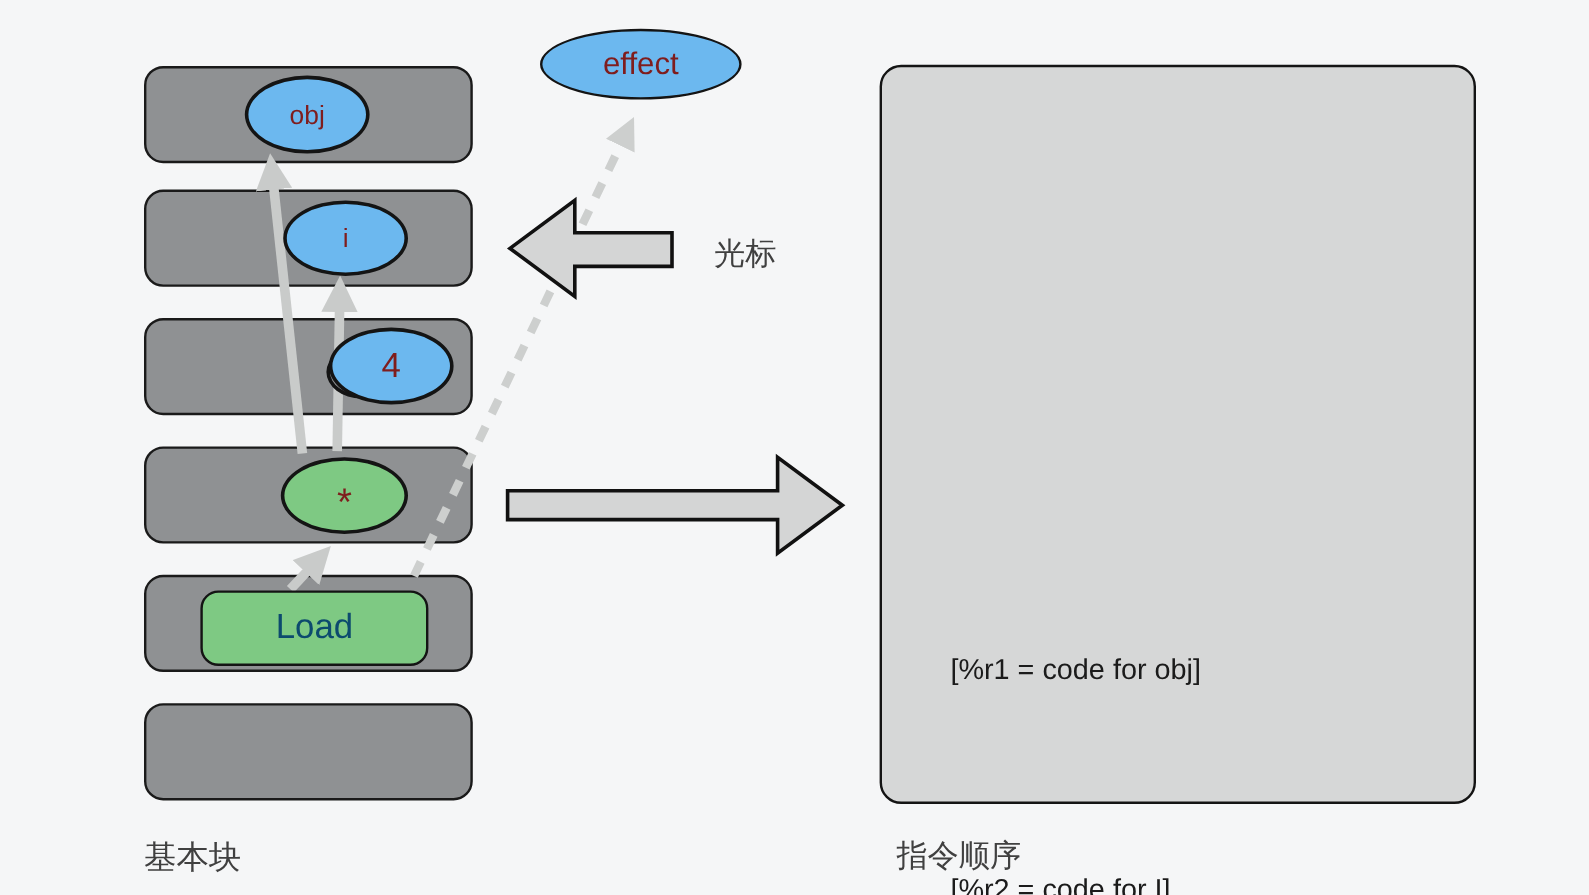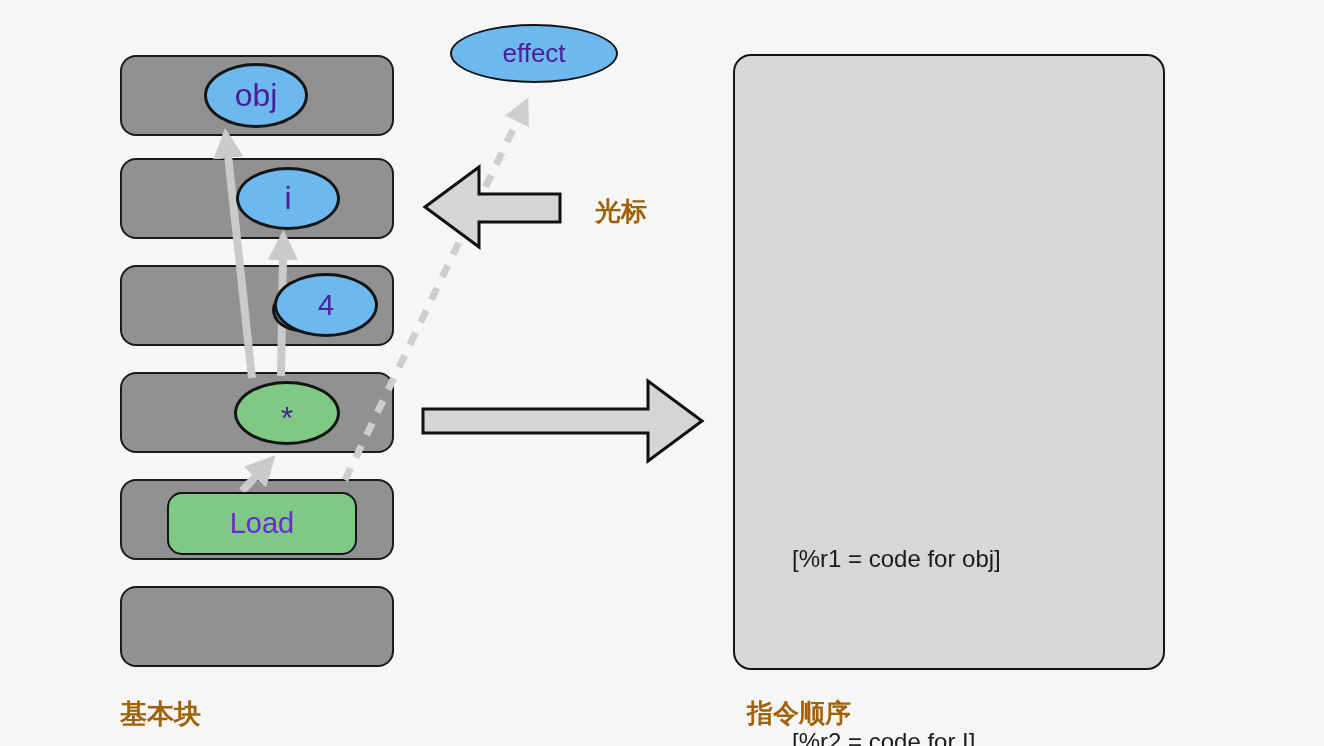--- a/index.html
+++ b/index.html
@@ -11,48 +11,48 @@
   
   .row{
     position:absolute;left:120px;width:274px;height:81px;
     background:#8f9193;border:2.5px solid #1a1a1a;border-radius:16px;
     box-sizing:border-box;
   }
   
   .ellipse{
     position:absolute;border:3px solid #141414;border-radius:50%;
     box-sizing:border-box;display:flex;align-items:center;justify-content:center;
-    color:#4c1d95;
+    color:#7f1d1d;
   }
   .blue{background:#6cb8ef;}
   .green{background:#7ec983;}
   .grayfill{background:#8f9193;}
   
   .grect{
     position:absolute;left:167px;width:190px;height:63px;
     background:#7ec983;border:2.5px solid #141414;border-radius:15px;
     box-sizing:border-box;display:flex;align-items:center;justify-content:center;
-    color:#6d28d9;font-size:29px;
+    color:#0c4a6e;font-size:29px;
   }
   
   .panel{
-    position:absolute;left:733px;top:54px;width:432px;height:616px;
+    position:absolute;left:733px;top:54px;width:497px;height:616px;
     background:#d6d7d7;border:2.5px solid #141414;border-radius:18px;
     box-sizing:border-box;
   }
   .code{
     position:absolute;left:57px;top:350px;
     font-size:24px;line-height:61px;color:#1b1b1b;white-space:pre;
   }
   .cn-label{
-    position:absolute;font-size:26px;font-weight:bold;color:#a16207;
+    position:absolute;font-size:26px;font-weight:normal;color:#404040;
   }
   .center-label{text-align:left;}
   svg.layer{position:absolute;left:0;top:0;pointer-events:none;}
-  .node-text-sm{font-size:32px;text-align:center;}
+  .node-text-sm{font-size:22px;text-align:center;}
 </style>
 </head>
 <body>
 
 <div class="stage">
 
   <div class="row" style="top:55px"></div>
   <div class="row" style="top:158px"></div>
   <div class="row" style="top:265px"></div>
   <div class="row" style="top:372px"></div>

